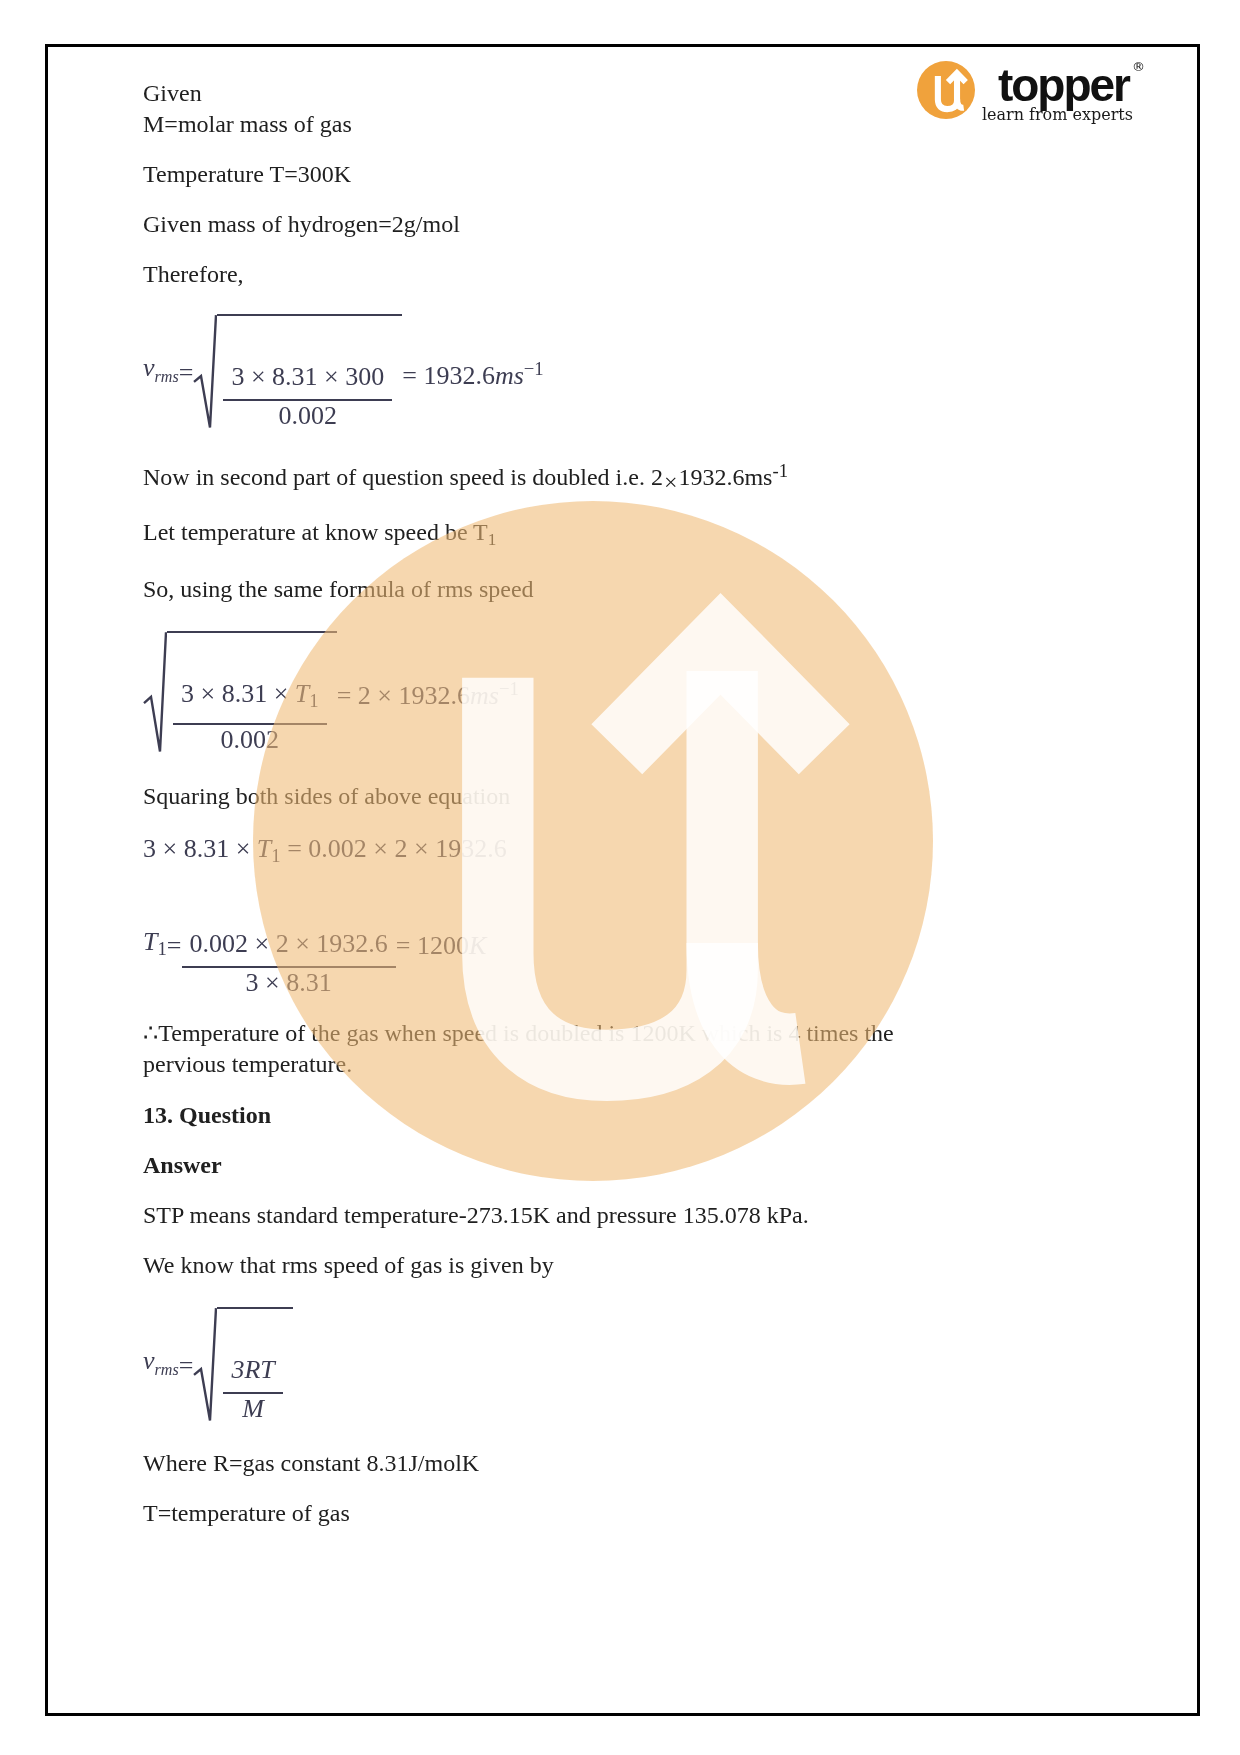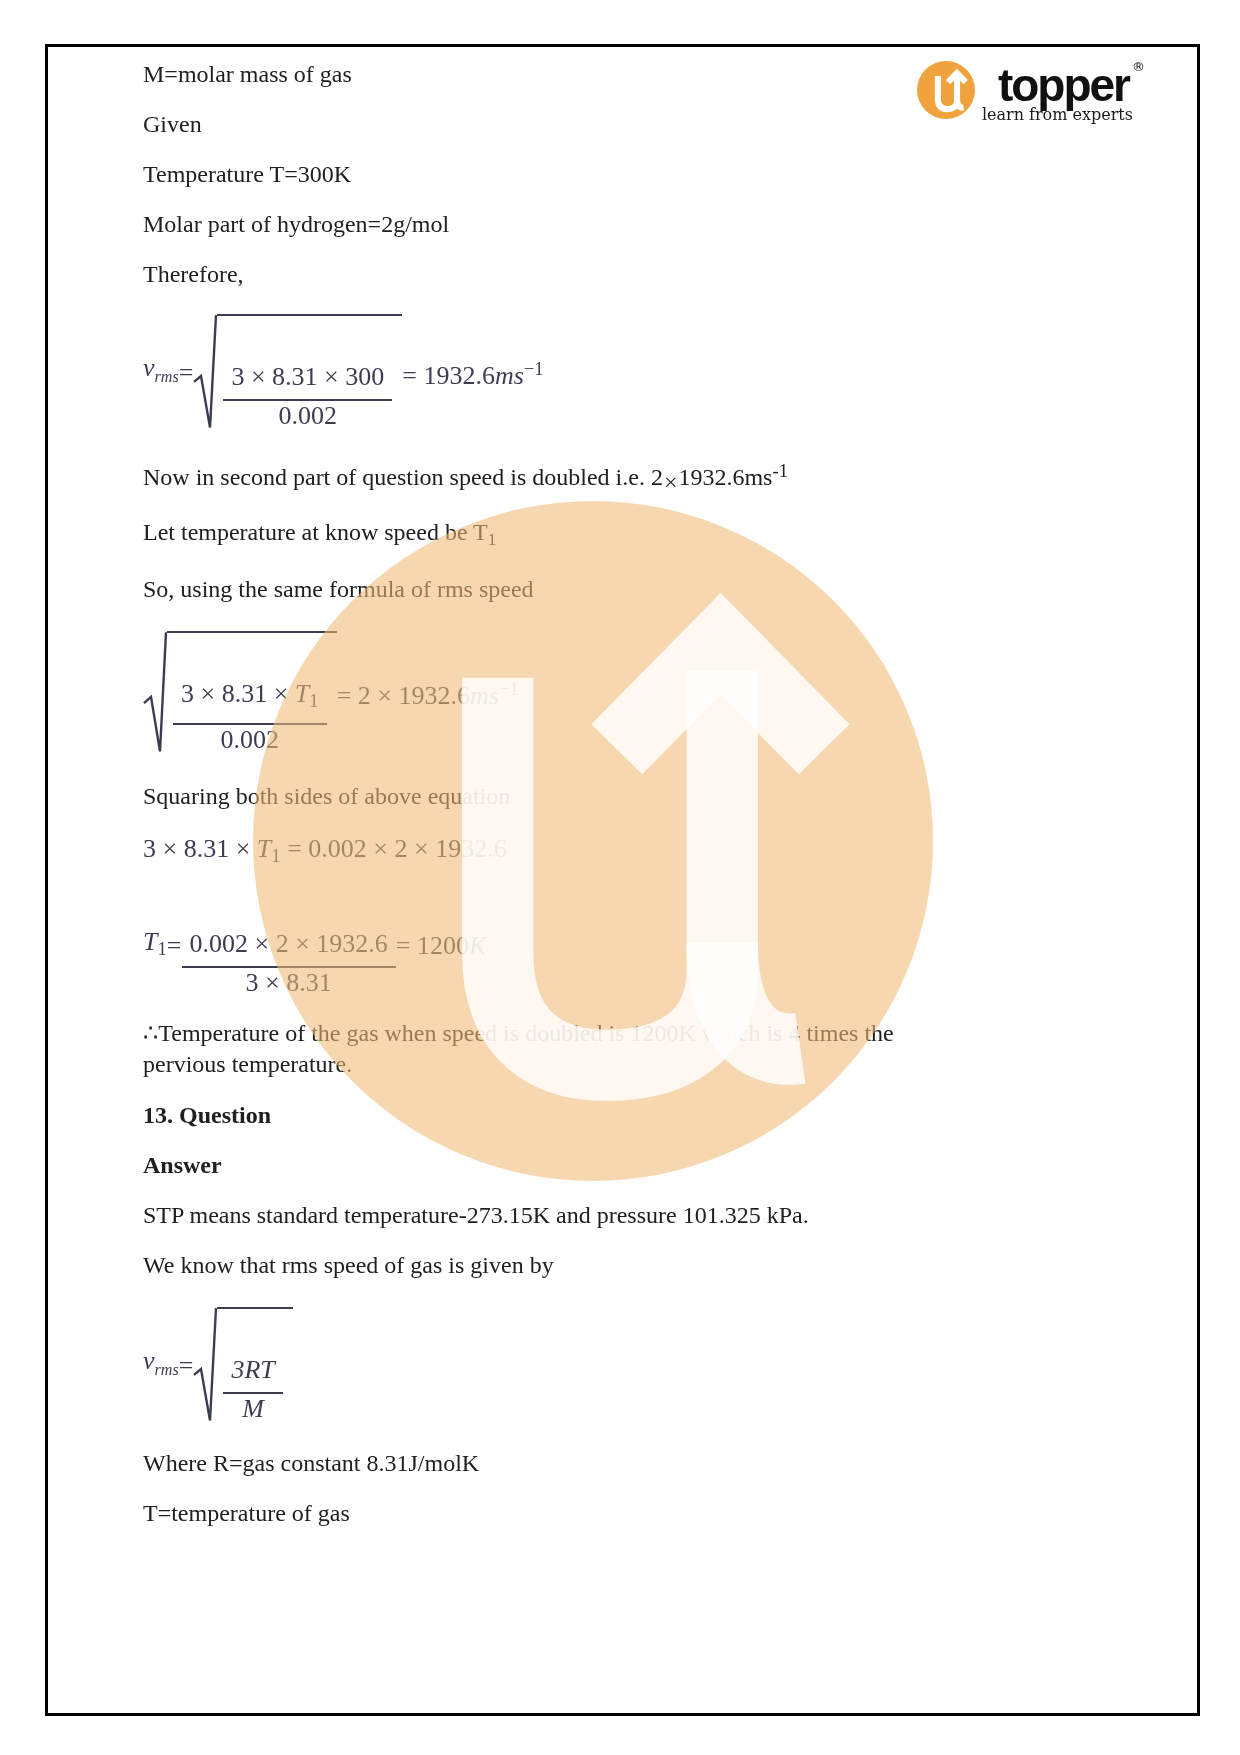--- a/index.html
+++ b/index.html
@@ -68,24 +68,24 @@
     </div>
   </div>
 
   <svg class="watermark" viewBox="0 0 200 200">
     <circle cx="100" cy="100" r="100" fill="rgba(240,186,118,0.58)"></circle>
     <use href="#u-glyph" stroke="rgba(255,255,255,0.82)"></use>
   </svg>
 
   <div class="content">
 
+    <p class="para">Given</p>
     <p class="para first">M=molar mass of gas</p>
-    <p class="para">Given</p>
     <p class="para">Temperature T=300K</p>
-    <p class="para">Molar part of hydrogen=2g/mol</p>
+    <p class="para">Given mass of hydrogen=2g/mol</p>
     <p class="para">Therefore,</p>
 
     <div class="eq m24">
       <span><span class="it">v</span><span class="msub">rms</span></span>
       <span>=</span>
       <span class="sqrt">
         <svg class="sqrt-tick" viewBox="0 0 24 100" preserveAspectRatio="none">
           <path d="M1,58 L8,53 L17,97 L23,1" fill="none" stroke="currentColor" stroke-width="2.4" vector-effect="non-scaling-stroke"></path>
         </svg>
         <span class="sqrt-body">
@@ -134,21 +134,21 @@
         <span class="den">3 × 8.31</span>
       </span>
       <span><span>= 1200</span><span class="it">K</span></span>
     </div>
 
     <p class="para m20"><span>∴Temperature of the gas when speed is doubled is 1200K which is 4 times the</span><br><span>pervious temperature.</span></p>
 
     <p class="para heading m20">13. Question</p>
     <p class="para heading">Answer</p>
 
-    <p class="para">STP means standard temperature-273.15K and pressure 101.325 kPa.</p>
+    <p class="para">STP means standard temperature-273.15K and pressure 135.078 kPa.</p>
     <p class="para">We know that rms speed of gas is given by</p>
 
     <div class="eq m26">
       <span><span class="it">v</span><span class="msub">rms</span></span>
       <span>=</span>
       <span class="sqrt">
         <svg class="sqrt-tick" viewBox="0 0 24 100" preserveAspectRatio="none">
           <path d="M1,58 L8,53 L17,97 L23,1" fill="none" stroke="currentColor" stroke-width="2.4" vector-effect="non-scaling-stroke"></path>
         </svg>
         <span class="sqrt-body">

